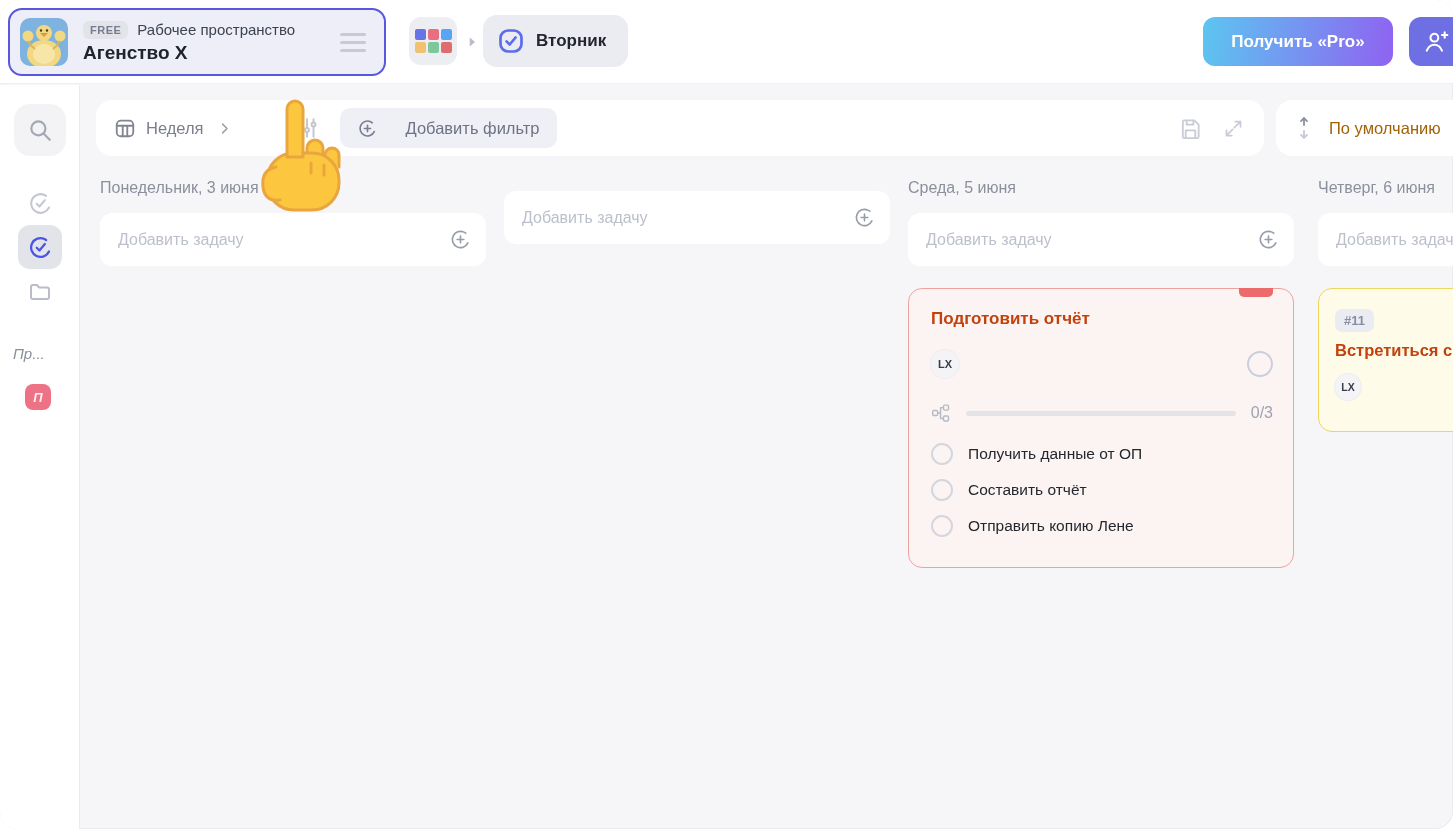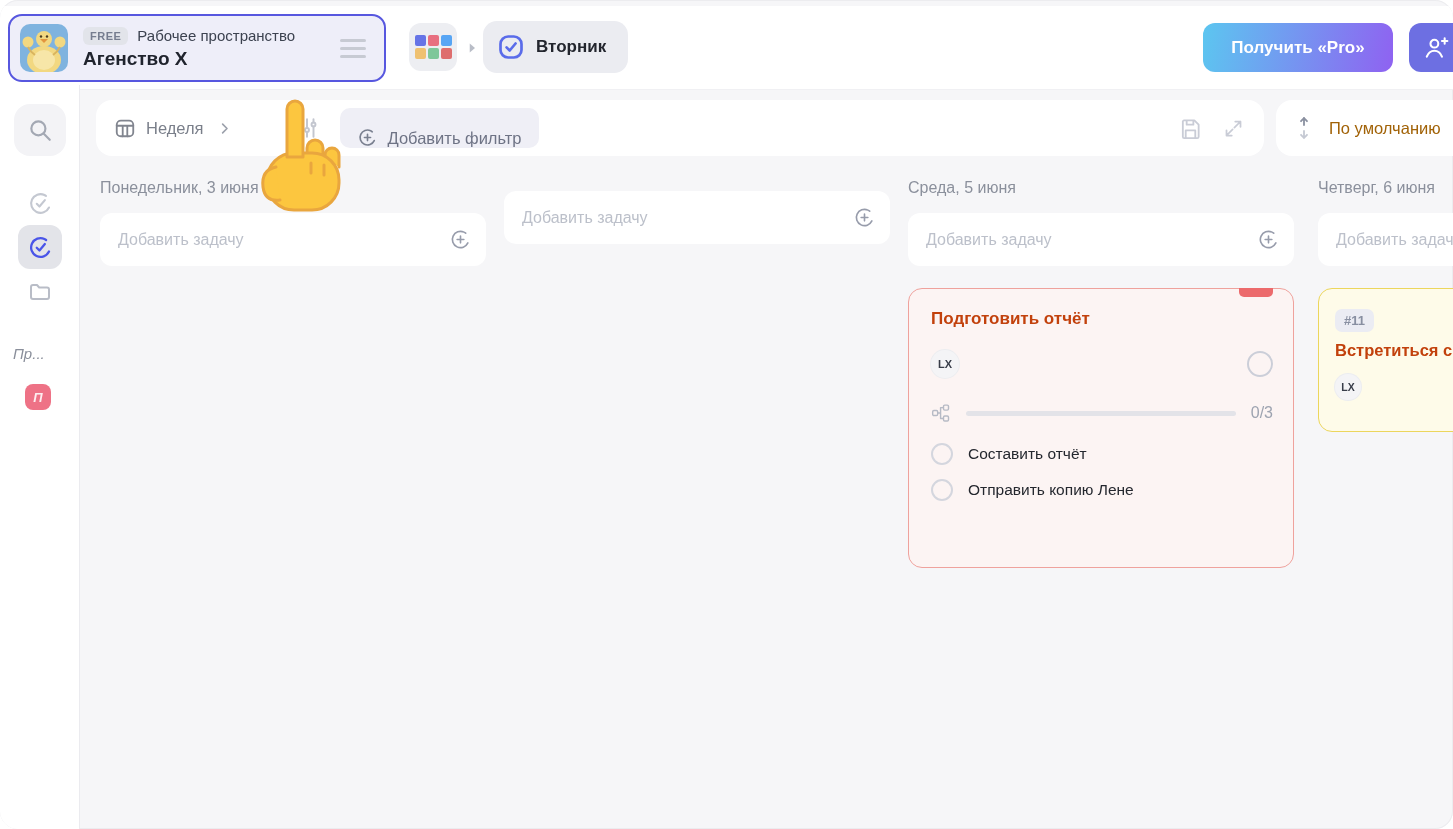--- a/index.html
+++ b/index.html
@@ -4,21 +4,21 @@
 <style>
   html,body{margin:0;padding:0;background:#fff;}
   *{box-sizing:border-box;}
   .window{
     position:relative;width:1453px;height:829px;overflow:hidden;
     border-radius:18px;background:#F6F6F8;
     font-family:"Liberation Sans",sans-serif;color:#23262E;
     box-shadow:0 0 0 1px #ECECEF inset;
   }
   
-  .topbar{position:absolute;left:0;top:6px;width:100%;height:84px;background:#FFFFFF;border-bottom:1px solid #F0F0F3;}
+  .topbar{position:absolute;left:0;top:0;width:100%;height:84px;background:#FFFFFF;border-bottom:1px solid #F0F0F3;}
   .workspace{
     position:absolute;left:8px;top:8px;width:378px;height:68px;
     background:#EEEEF9;border:2px solid #5757DF;border-radius:14px;
     display:flex;align-items:center;padding:0 16px 0 10px;cursor:pointer;
   }
   .ws-avatar{width:48px;height:48px;border-radius:10px;overflow:hidden;flex:0 0 auto;}
   .ws-meta{margin-left:15px;min-width:0;}
   .ws-row1{display:flex;align-items:center;gap:9px;}
   .free-badge{background:#E2E4EA;color:#767D8F;font-size:11px;font-weight:700;letter-spacing:.5px;padding:3px 7px;border-radius:6px;}
   .ws-label{font-size:15px;color:#3C4250;}
@@ -54,21 +54,21 @@
   .side-active{position:absolute;left:18px;top:140px;width:44px;height:44px;background:#E3E4E9;border-radius:12px;display:flex;align-items:center;justify-content:center;color:#4A55E8;cursor:pointer;}
   .side-ic.folder{top:195px;color:#B9BDC7;}
   .projects-label{position:absolute;left:13px;top:260px;font-size:15px;color:#8A8F9B;}
   .project-badge{position:absolute;left:25px;top:299px;width:26px;height:26px;border-radius:8px;background:#EE7286;color:rgba(255,255,255,.88);font-size:13px;font-weight:700;display:flex;align-items:center;justify-content:center;cursor:pointer;}
   
   .filterbar{position:absolute;left:96px;top:100px;width:1168px;height:56px;background:#fff;border-radius:16px;display:flex;align-items:center;padding:0 20px 0 18px;}
   .view-ic{color:#81858F;display:flex;}
   .view-label{margin-left:10px;font-size:16.5px;font-weight:500;color:#7A7F8A;}
   .view-chev{margin-left:13px;color:#9CA1AC;display:flex;cursor:pointer;}
   .sliders-ic{margin-left:62px;color:#C3C6CF;display:flex;cursor:pointer;}
-  .add-filter{margin-left:20px;height:40px;border:0;border-radius:10px;background:#EFEFF6;display:flex;align-items:flex-end;gap:10px;padding:0 17px;cursor:pointer;font-family:inherit;}
+  .add-filter{margin-left:20px;height:40px;border:0;border-radius:10px;background:#EFEFF6;display:flex;align-items:center;gap:28px;padding:0 17px;cursor:pointer;font-family:inherit;}
   .add-filter .af-ic{color:#7A8090;display:flex;}
   .add-filter .af-label{font-size:16.5px;font-weight:500;color:#6E7385;}
   .fb-spacer{flex:1;}
   .fb-right{display:flex;align-items:center;gap:21px;color:#C9CCD6;}
   .fb-right .ic{display:flex;cursor:pointer;}
   .sortbar{position:absolute;left:1276px;top:100px;width:260px;height:56px;background:#fff;border-radius:16px;display:flex;align-items:center;padding-left:20px;cursor:pointer;}
   .sort-label{margin-left:17px;font-size:16.5px;font-weight:500;color:#a16207;white-space:nowrap;}
   
   .column{position:absolute;top:179px;width:386px;}
   .col1{left:100px}.col2{left:504px}.col3{left:908px}.col4{left:1312px;padding-left:6px;width:400px;}
@@ -342,20 +342,24 @@
           <rect x="15" y="15.5" width="6" height="6" rx="1.5"></rect>
           <path d="M8 12h3.5V5.5H15M11.5 12v6.5H15"></path>
         </svg>
       </span>
       <div class="progress-track"></div>
       <span class="progress-text">0/3</span>
     </div>
     <div class="checklist">
       <div class="check-item">
         <span class="check-circle"></span>
+        <span class="check-label">Получить данные от ОП</span>
+      </div>
+      <div class="check-item">
+        <span class="check-circle"></span>
         <span class="check-label">Составить отчёт</span>
       </div>
       <div class="check-item">
         <span class="check-circle"></span>
         <span class="check-label">Отправить копию Лене</span>
       </div>
     </div>
   </div>
 
   <div class="card-meeting">

